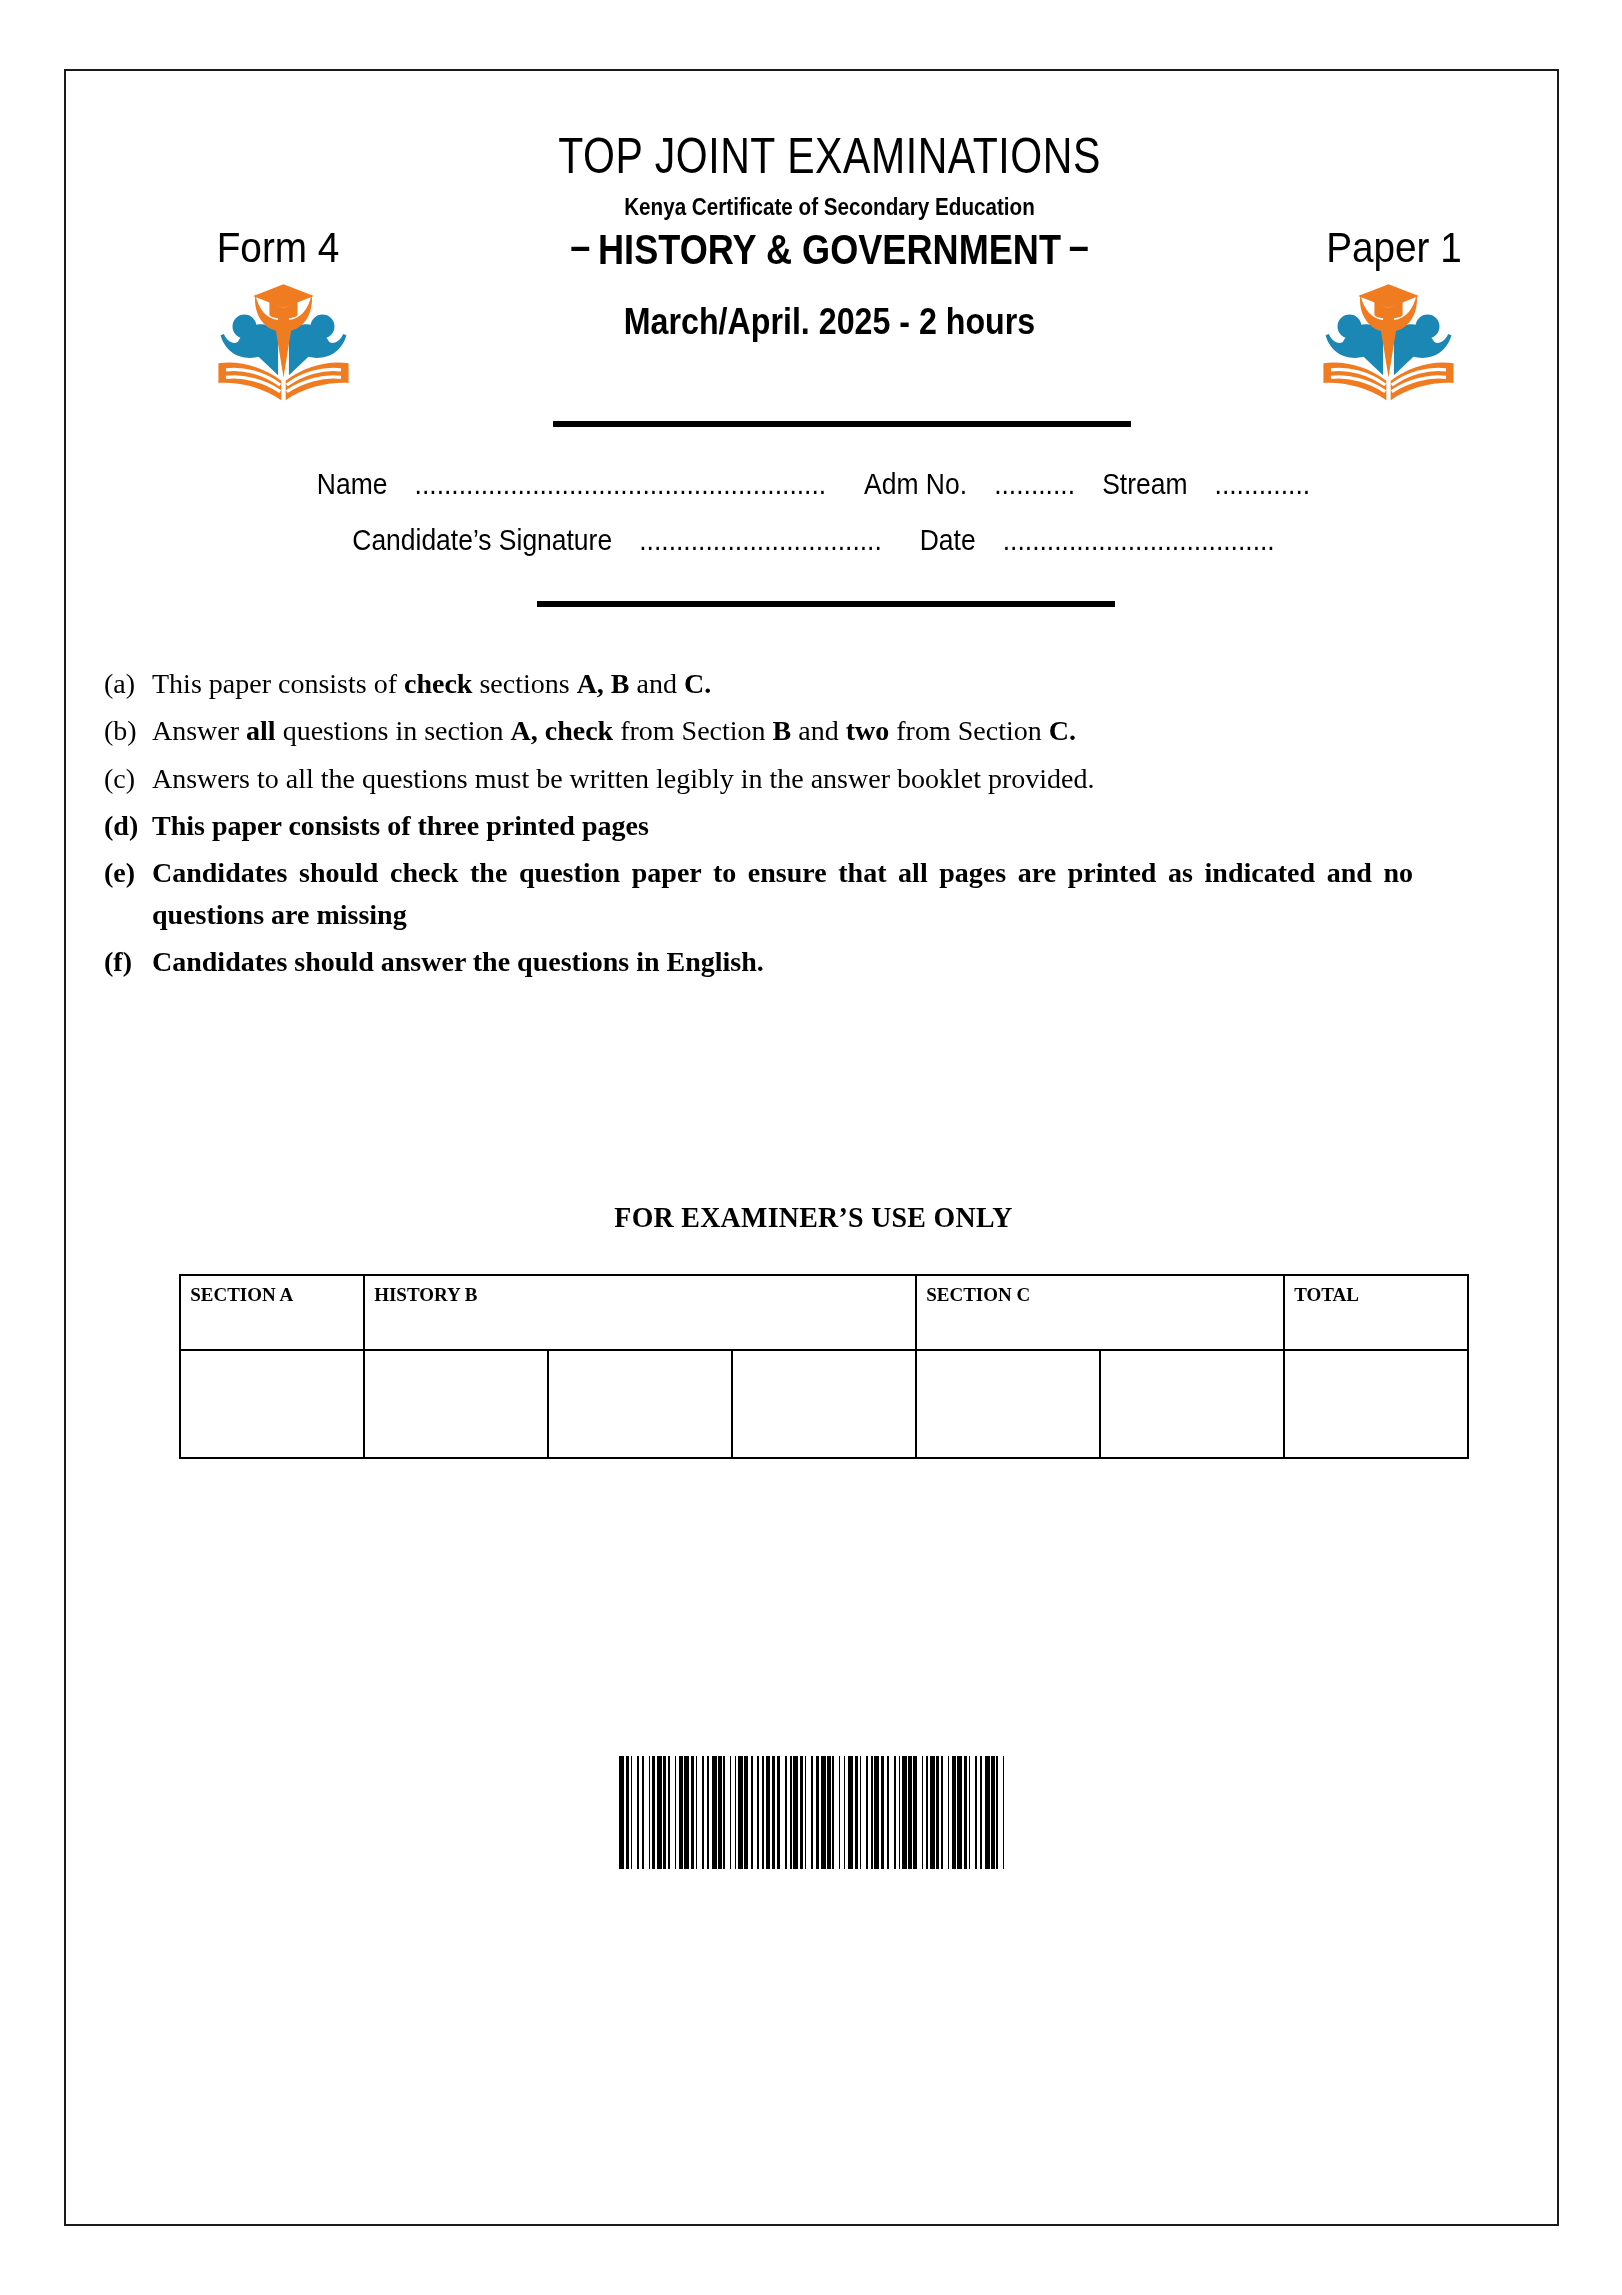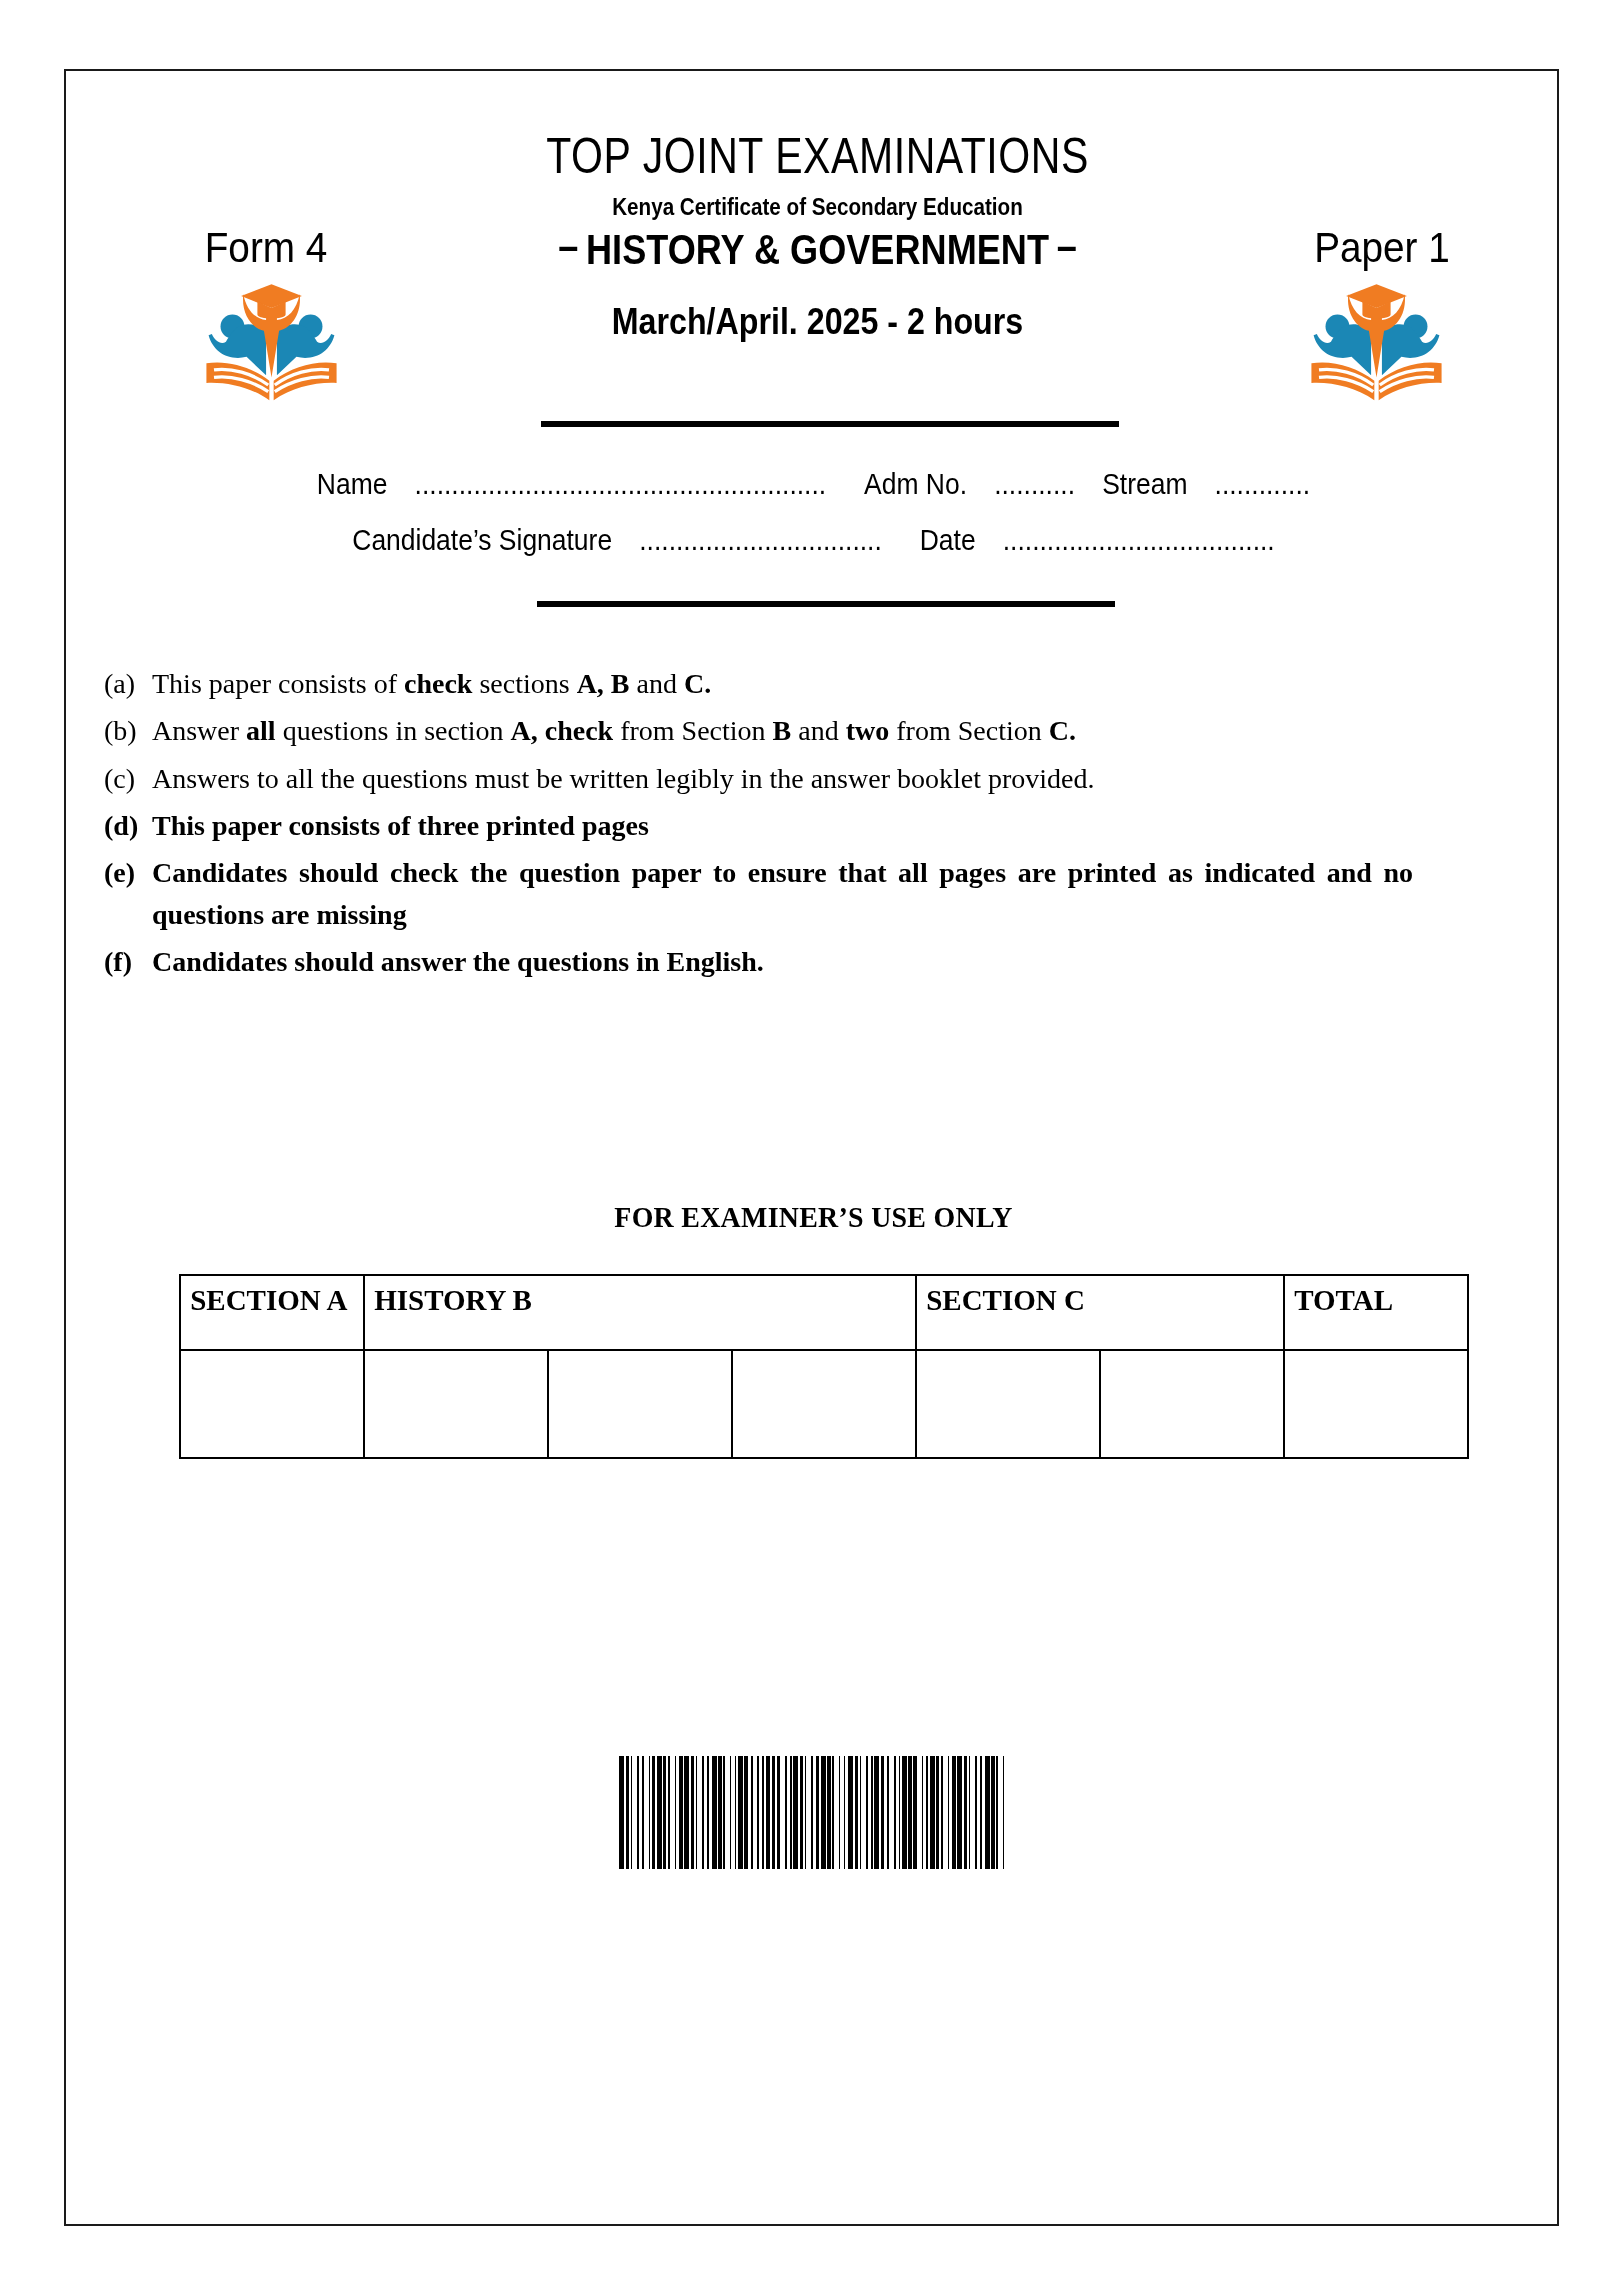--- a/index.html
+++ b/index.html
@@ -24,21 +24,21 @@
     width: 1495px;
     height: 2157px;
     border: 2px solid #1a1a1a;
     box-sizing: border-box;
     background: #ffffff;
   }
 
   
   #header {
     position: absolute;
-    left: 4px;
+    left: 16px;
     top: 0;
     width: 1495px;
     height: 366px;
   }
 
   .hdr-main-title {
     position: absolute;
     left: 0;
     top: 56px;
     width: 1495px;
@@ -221,21 +221,21 @@
     left: 113px;
     top: 1203px;
     width: 1290px;
     border-collapse: collapse;
     table-layout: fixed;
   }
   #marks-table td {
     border: 2px solid #000000;
     font-family: "Liberation Serif", serif;
     font-weight: 700;
-    font-size: 29px;
+    font-size: 19px;
     padding: 7.9px 0 0 9.2px;
     vertical-align: top;
     height: 65px;
   }
   #marks-table tr.body-row td {
     height: 106px;
     padding: 0;
   }
 
   

